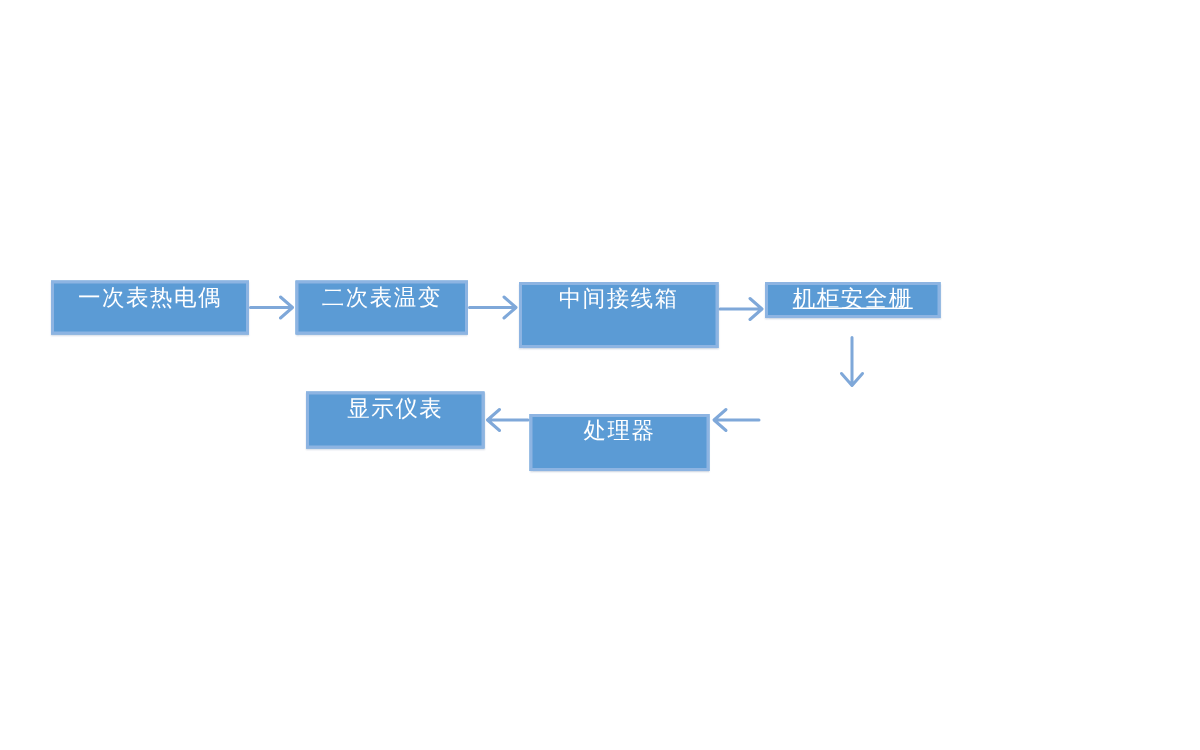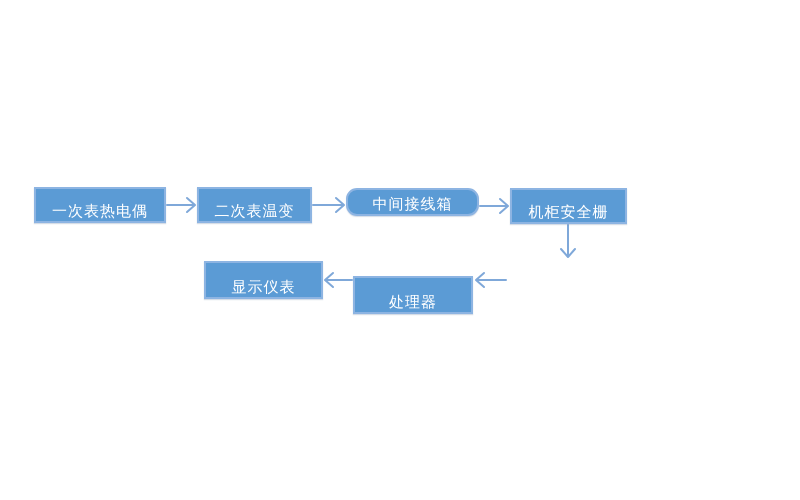--- a/index.html
+++ b/index.html
@@ -15,31 +15,31 @@
     background: var(--bg, #ffffff);
     overflow: hidden;
   }
   .node {
     position: absolute;
     box-sizing: border-box;
     background: var(--node-fill, #5b9bd5);
     border: 2px solid var(--node-border, #8db4e2);
     color: var(--label-text, #ffffff);
     display: flex;
-    align-items: flex-end;
+    align-items: flex-start;
     justify-content: center;
     font-size: 15px;
     letter-spacing: 1px;
     box-shadow: 0 1px 1px rgba(90,120,160,0.25);
   }
   
   .n-primary   { left: 34px;  top: 187px; width: 132px; height: 36px; }
   .n-secondary { left: 197px; top: 187px; width: 115px; height: 36px; }
-  .n-junction  { left: 346px; top: 188px; width: 133px; height: 28px; border-radius: 11px; }
-  .n-barrier   { left: 510px; top: 188px; width: 117px; height: 36px; }
+  .n-junction  { left: 346px; top: 188px; width: 133px; height: 44px; }
+  .n-barrier   { left: 510px; top: 188px; width: 117px; height: 24px; text-decoration: underline; }
   
   .n-display   { left: 204px; top: 261px; width: 119px; height: 38px; }
   .n-processor { left: 353px; top: 276px; width: 120px; height: 38px; }
   .n-aicard    { left: 507px; top: 260px; width: 122px; height: 39px; }
 
   .edges-layer {
     position: absolute;
     left: 0; top: 0;
     width: 800px;
     height: 500px;

